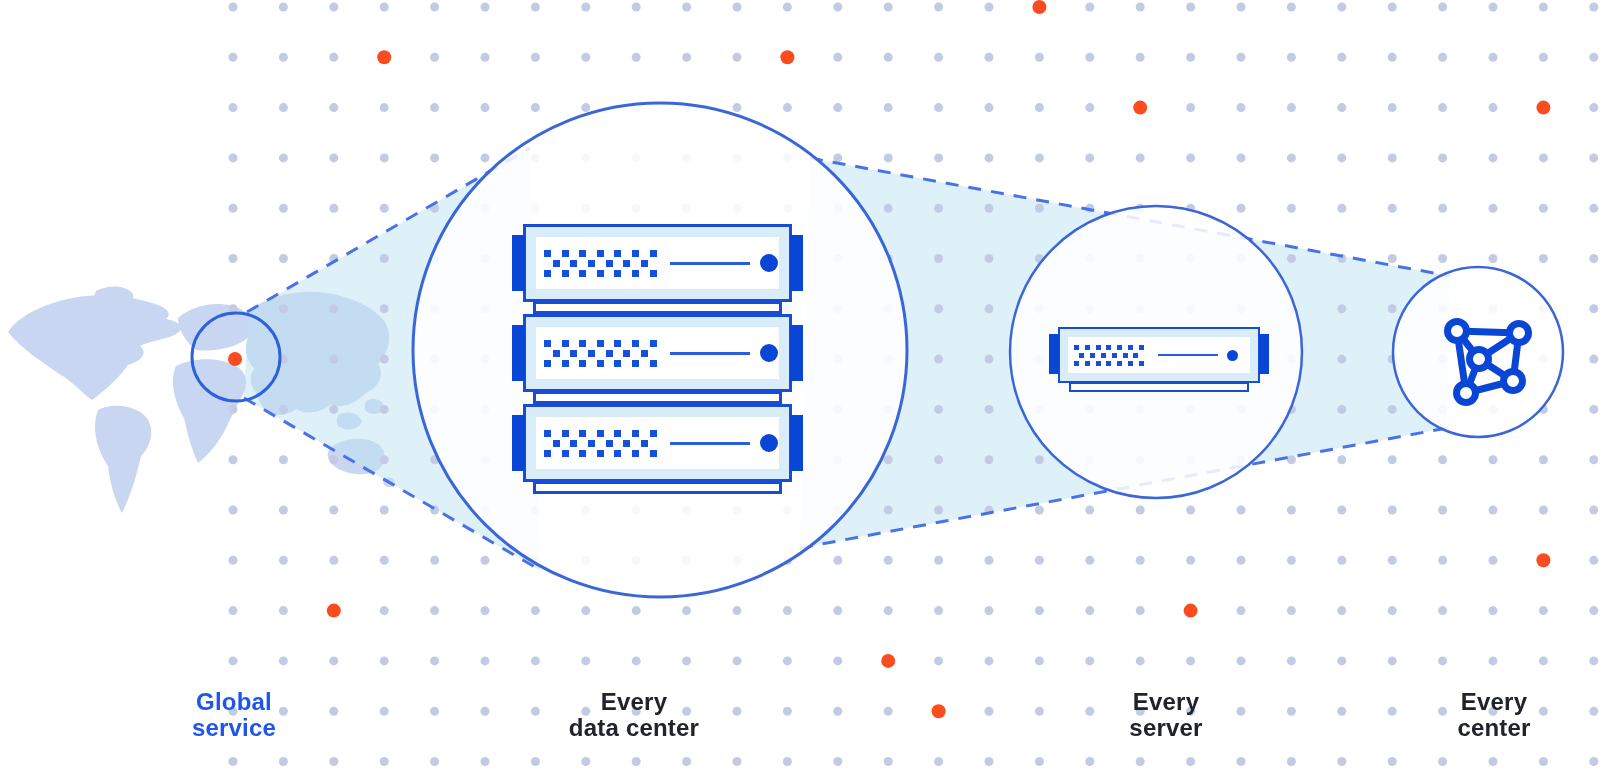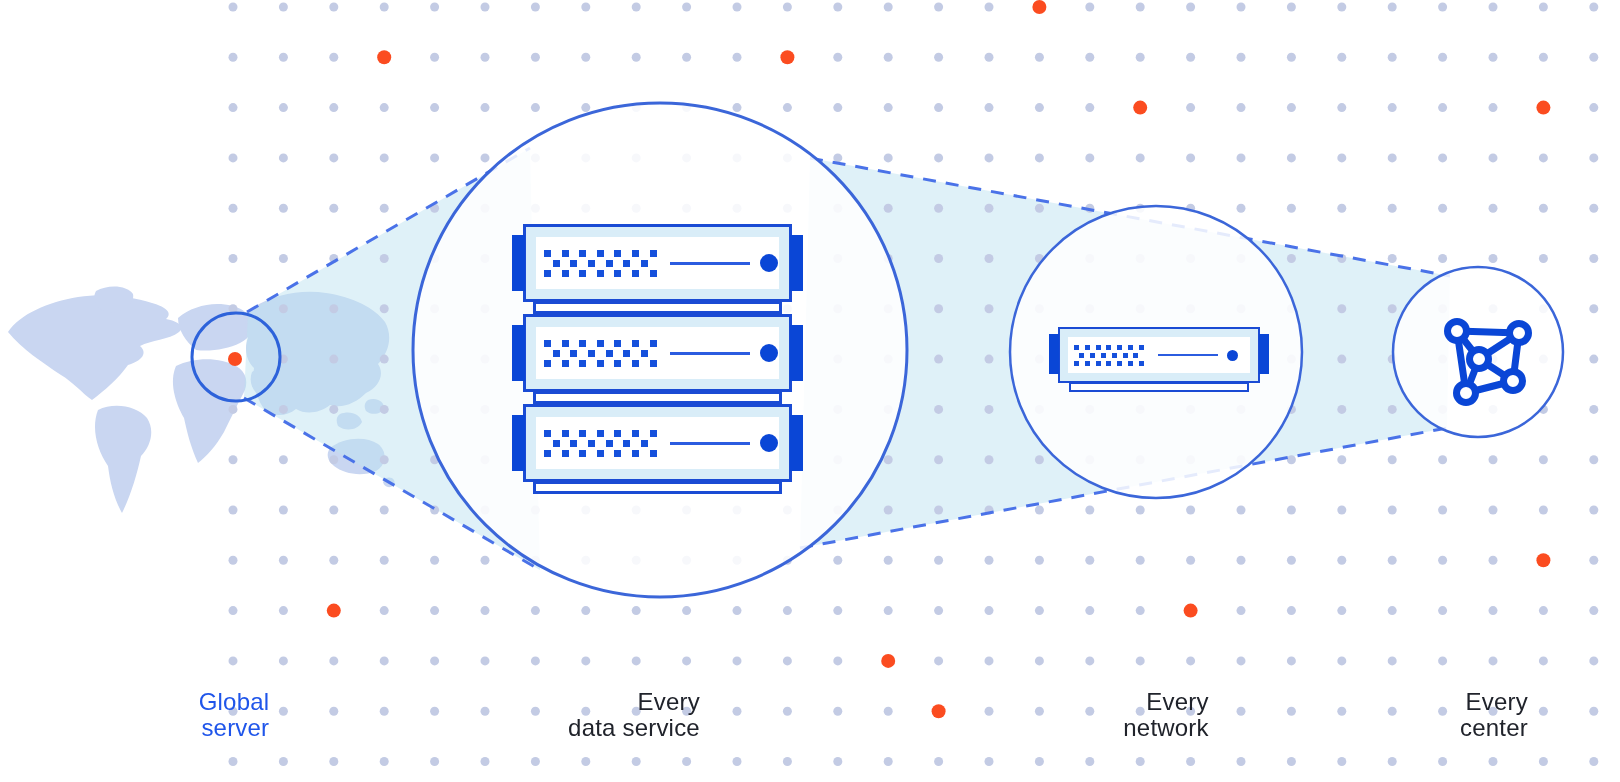--- a/index.html
+++ b/index.html
@@ -31,22 +31,22 @@
   .unit-sm{width:202px;height:56px;border-width:2.5px;}
   .unit-sm .ear{width:10px;height:40px;top:5px;}
   .unit-sm .ear-l{left:-11px;} .unit-sm .ear-r{right:-11px;}
   .unit-sm .inner{left:8px;right:8px;top:8px;bottom:8px;}
   .unit-sm .matrix{margin-left:6px;width:70px;height:21px;}
   .unit-sm .hline{margin-left:14px;width:60px;height:2.5px;}
   .unit-sm .led{margin-left:9px;width:11px;height:11px;}
   .tray-sm{width:180px;height:10px;border-width:2.5px;}
 
   
-  .caption{position:absolute;top:689px;transform:translateX(-50%);text-align:right;
-           font-size:24px;font-weight:400;line-height:26px;letter-spacing:.2px;color:#20232b;
+  .caption{position:absolute;top:689px;transform:translateX(-50%);text-align:center;
+           font-size:24px;font-weight:700;line-height:26px;letter-spacing:.2px;color:#20232b;
            white-space:nowrap;}
 </style>
 </head>
 <body>
 
 <div class="stage">
 
   <svg class="scene" viewBox="0 0 1620 782">
 
     <g fill="#c9d6f1">
@@ -681,28 +681,28 @@
           </div>
         <div class="hline"></div>
         <div class="led"></div>
       </div>
     </div>
     <div class="tray tray-sm"></div>
   </div>
 
   <div class="caption" style="left: 234px; color: rgb(31, 85, 234);">
     <div>Global</div>
-    <div>server</div>
+    <div>service</div>
   </div>
   <div class="caption" style="left: 634px; color: rgb(32, 35, 43);">
     <div>Every</div>
-    <div>data service</div>
+    <div>data center</div>
   </div>
   <div class="caption" style="left: 1166px; color: rgb(32, 35, 43);">
     <div>Every</div>
-    <div>network</div>
+    <div>server</div>
   </div>
   <div class="caption" style="left: 1494px; color: rgb(32, 35, 43);">
     <div>Every</div>
     <div>center</div>
   </div>
 
 </div>
 
 </body></html>

